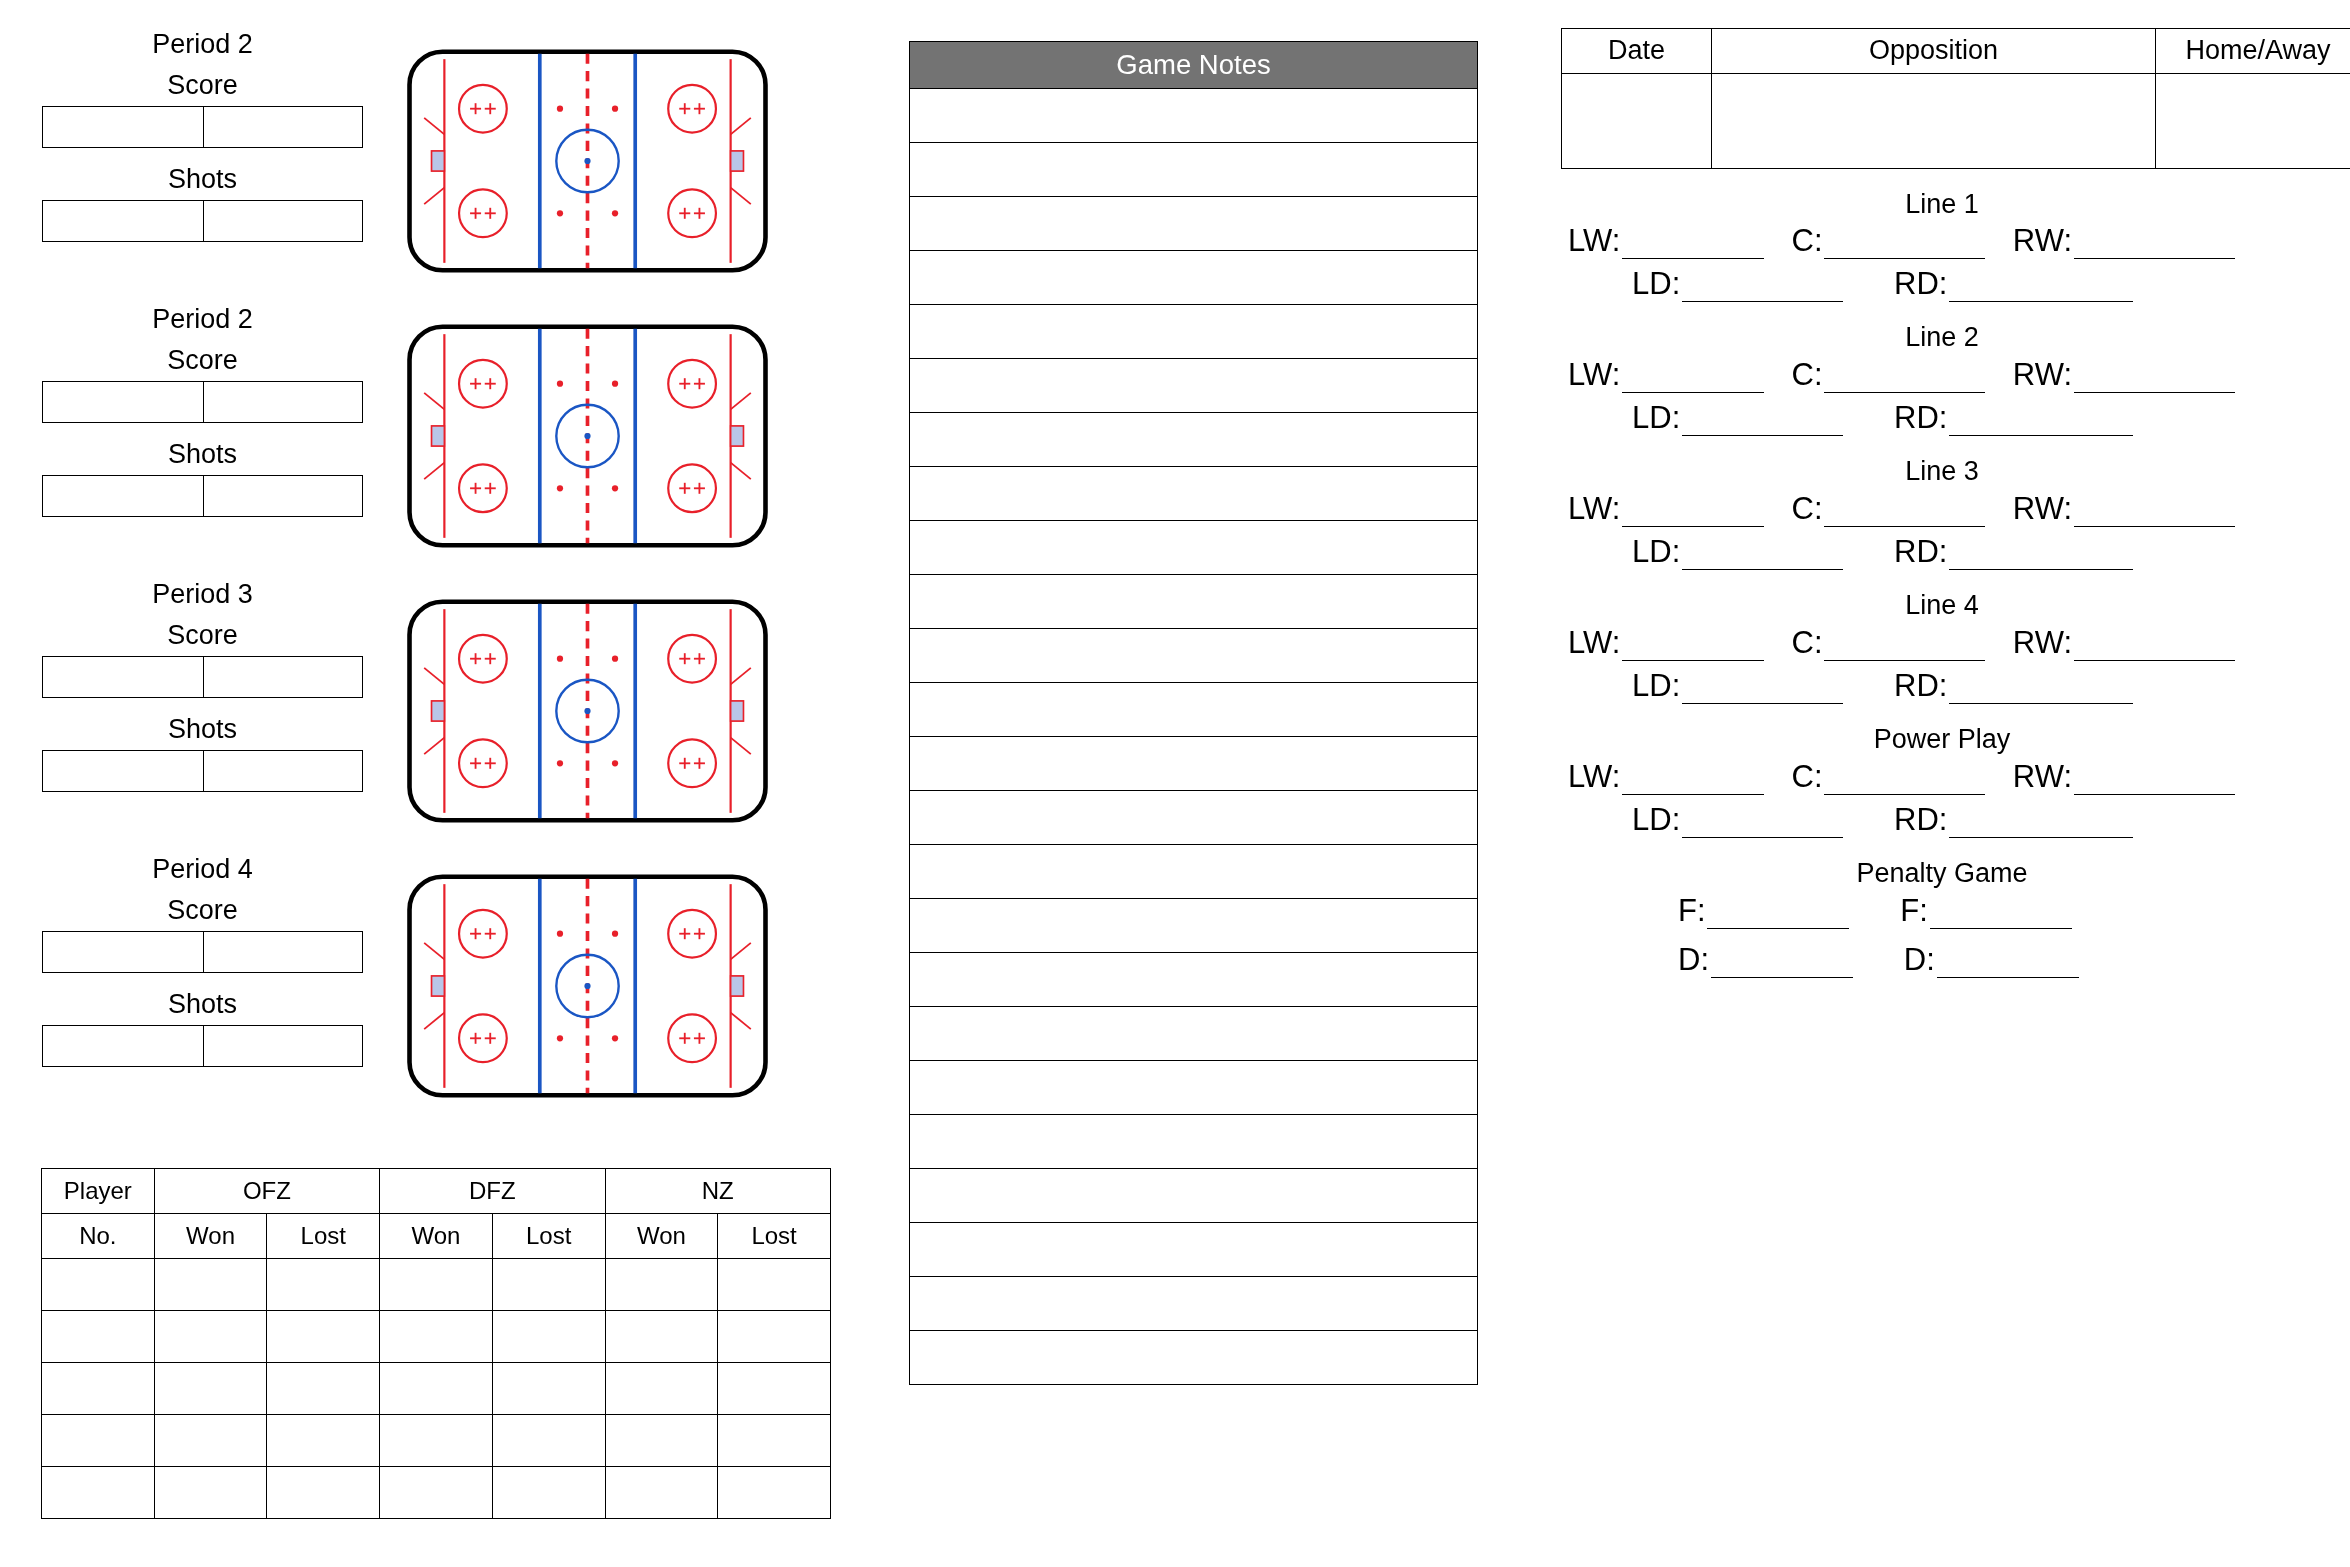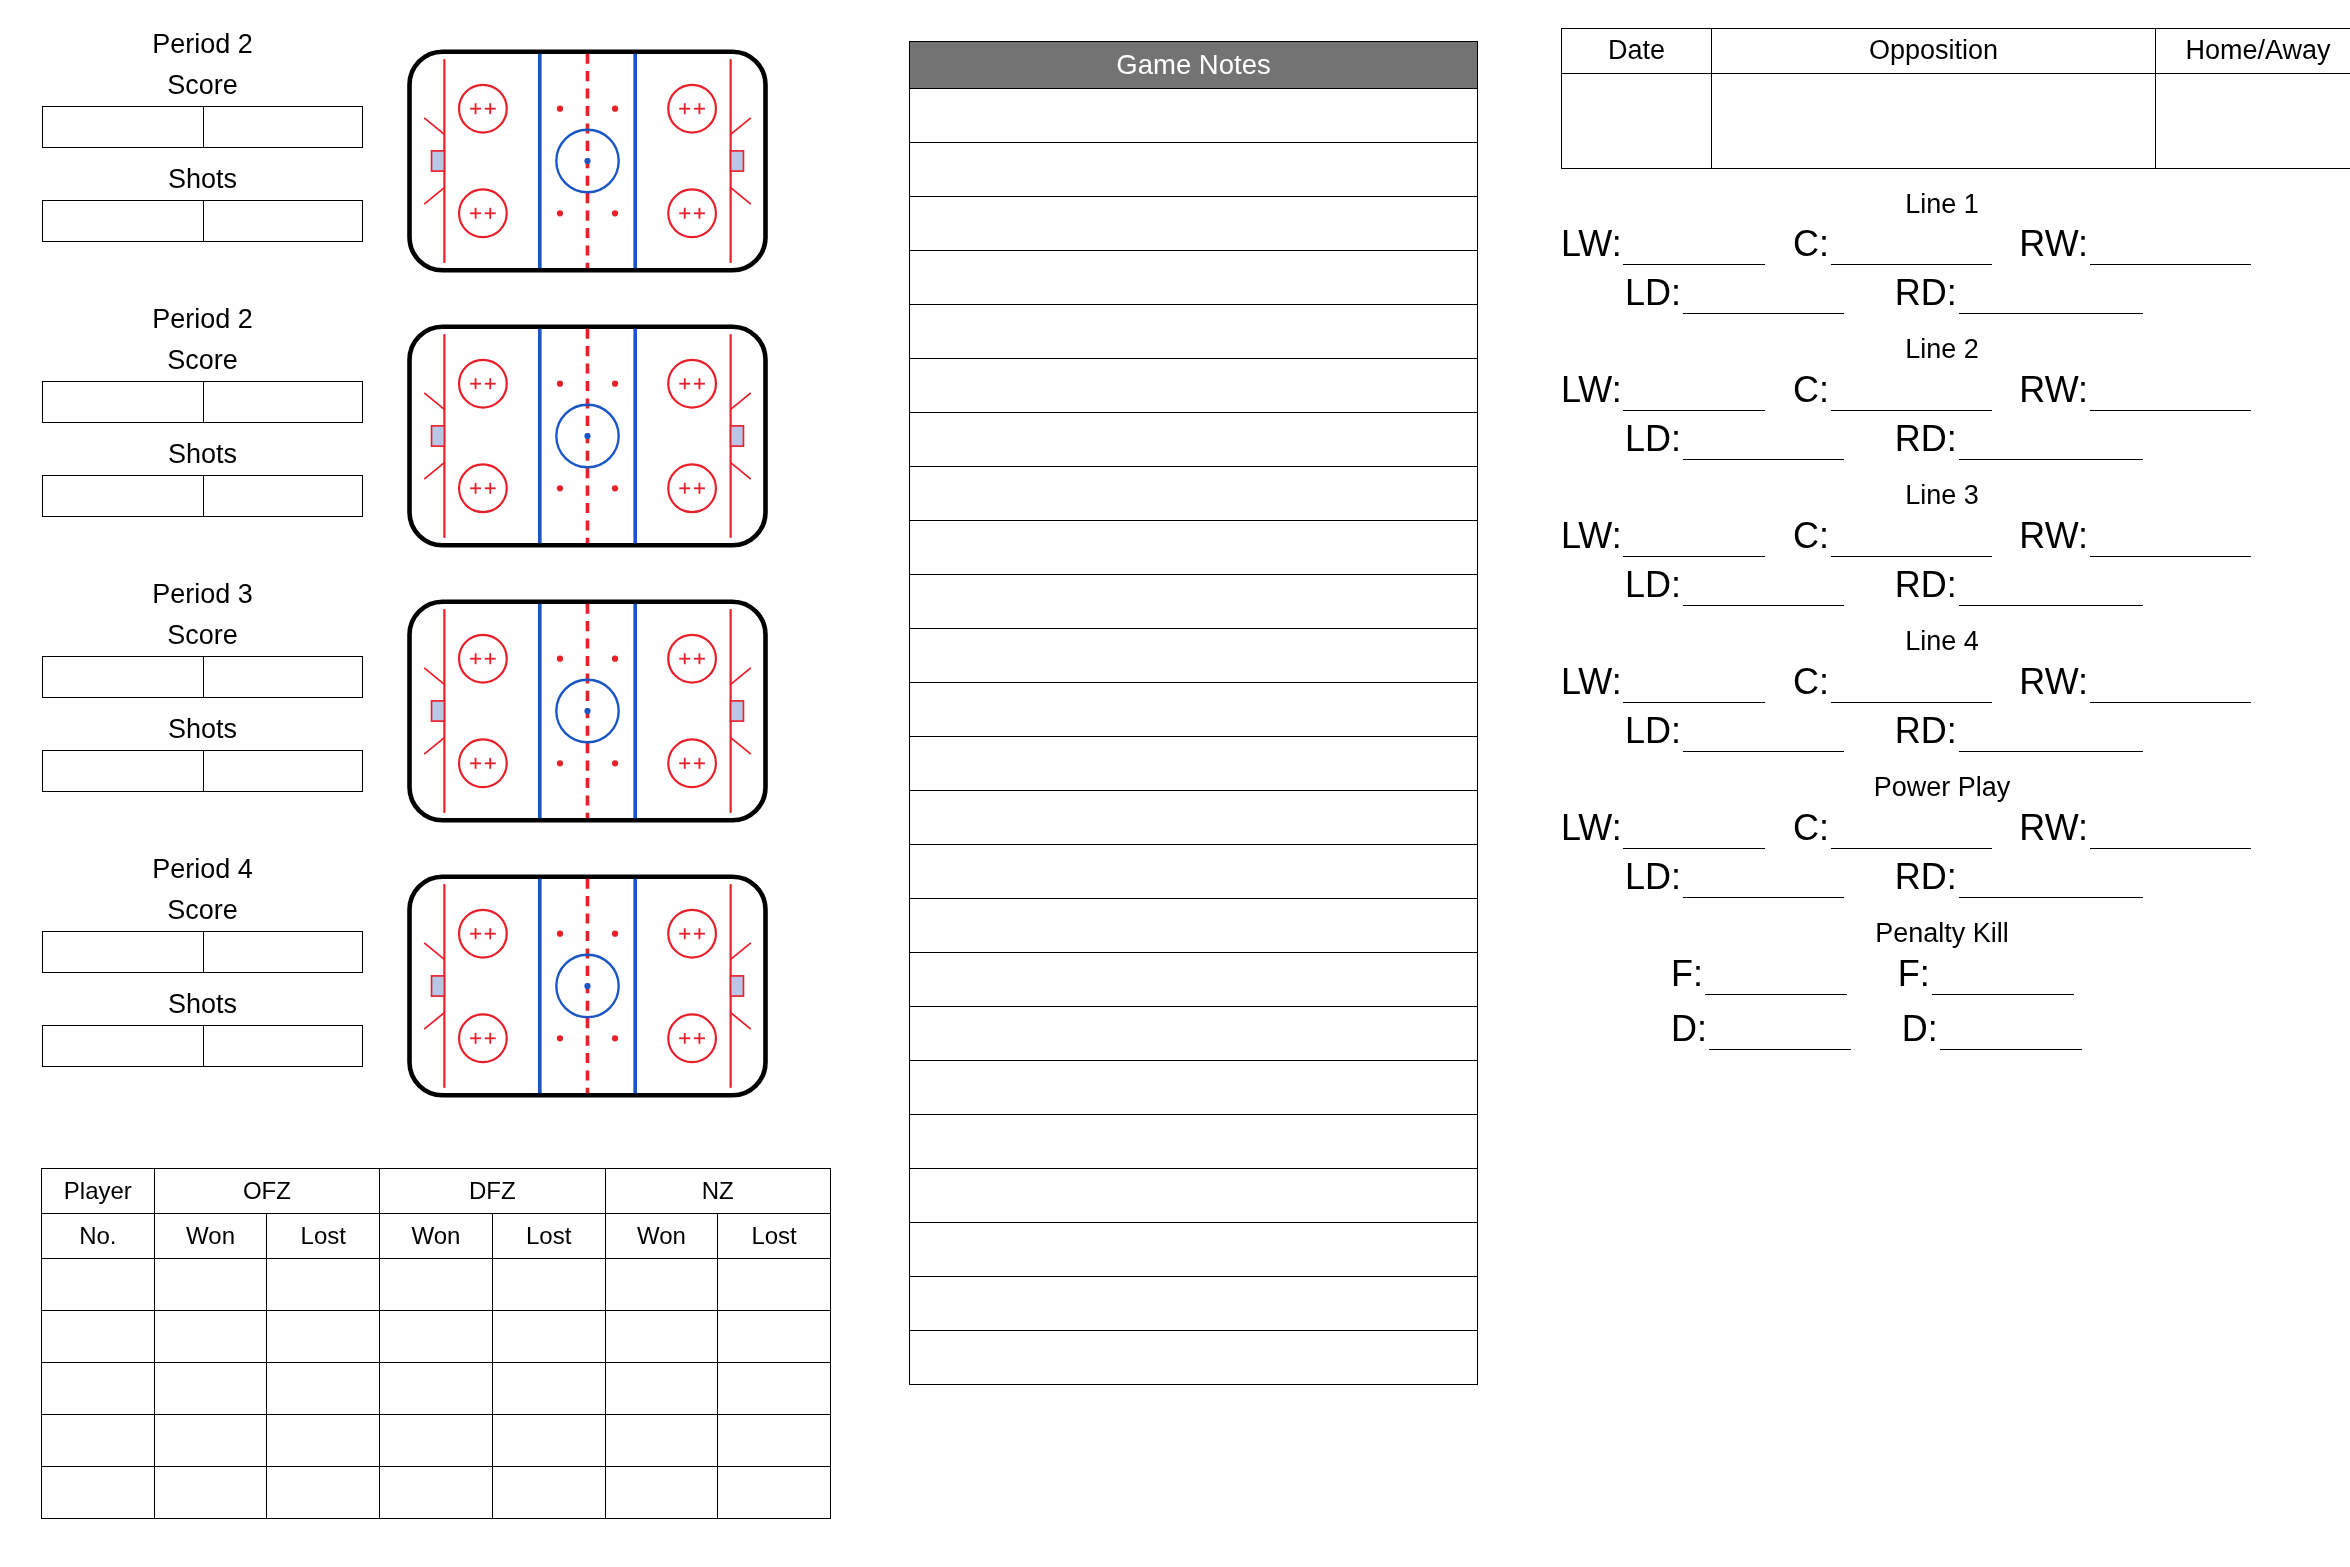--- a/index.html
+++ b/index.html
@@ -145,22 +145,23 @@
 
   .line-title {
     text-align: center;
     font-size: 27px;
     margin-top: 20px;
     margin-bottom: 3.7px;
   }
   .fwd-row, .def-row {
     display: flex;
     align-items: flex-end;
-    font-size: 36px;
+    font-size: 31px;
     margin-bottom: 1.8px;
+    margin-left: 7px;
   }
   .fwd-row { padding-left: 0px; }
   .def-row { padding-left: 64px; margin-top: 7.3px; }
   .fld {
     display: flex;
     align-items: flex-end;
     white-space: nowrap;
   }
   .fld .lbl { padding-right: 1.8px; }
   .fld .blank {
@@ -721,21 +722,21 @@
           </span>
         <span class="gap-55"></span>
         <span class="fld">
             <span class="lbl">RD:</span>
             <span class="blank b-200"></span>
           </span>
       </div>
     </div>
 
     <div>
-      <div class="line-title">Penalty Kill</div>
+      <div class="line-title">Penalty Game</div>
       <div class="fwd-row" style="padding-left:110px">
         <span class="fld">
             <span class="lbl">F:</span>
             <span class="blank b-155"></span>
           </span>
         <span class="gap-55"></span>
         <span class="fld">
             <span class="lbl">F:</span>
             <span class="blank b-155"></span>
           </span>

